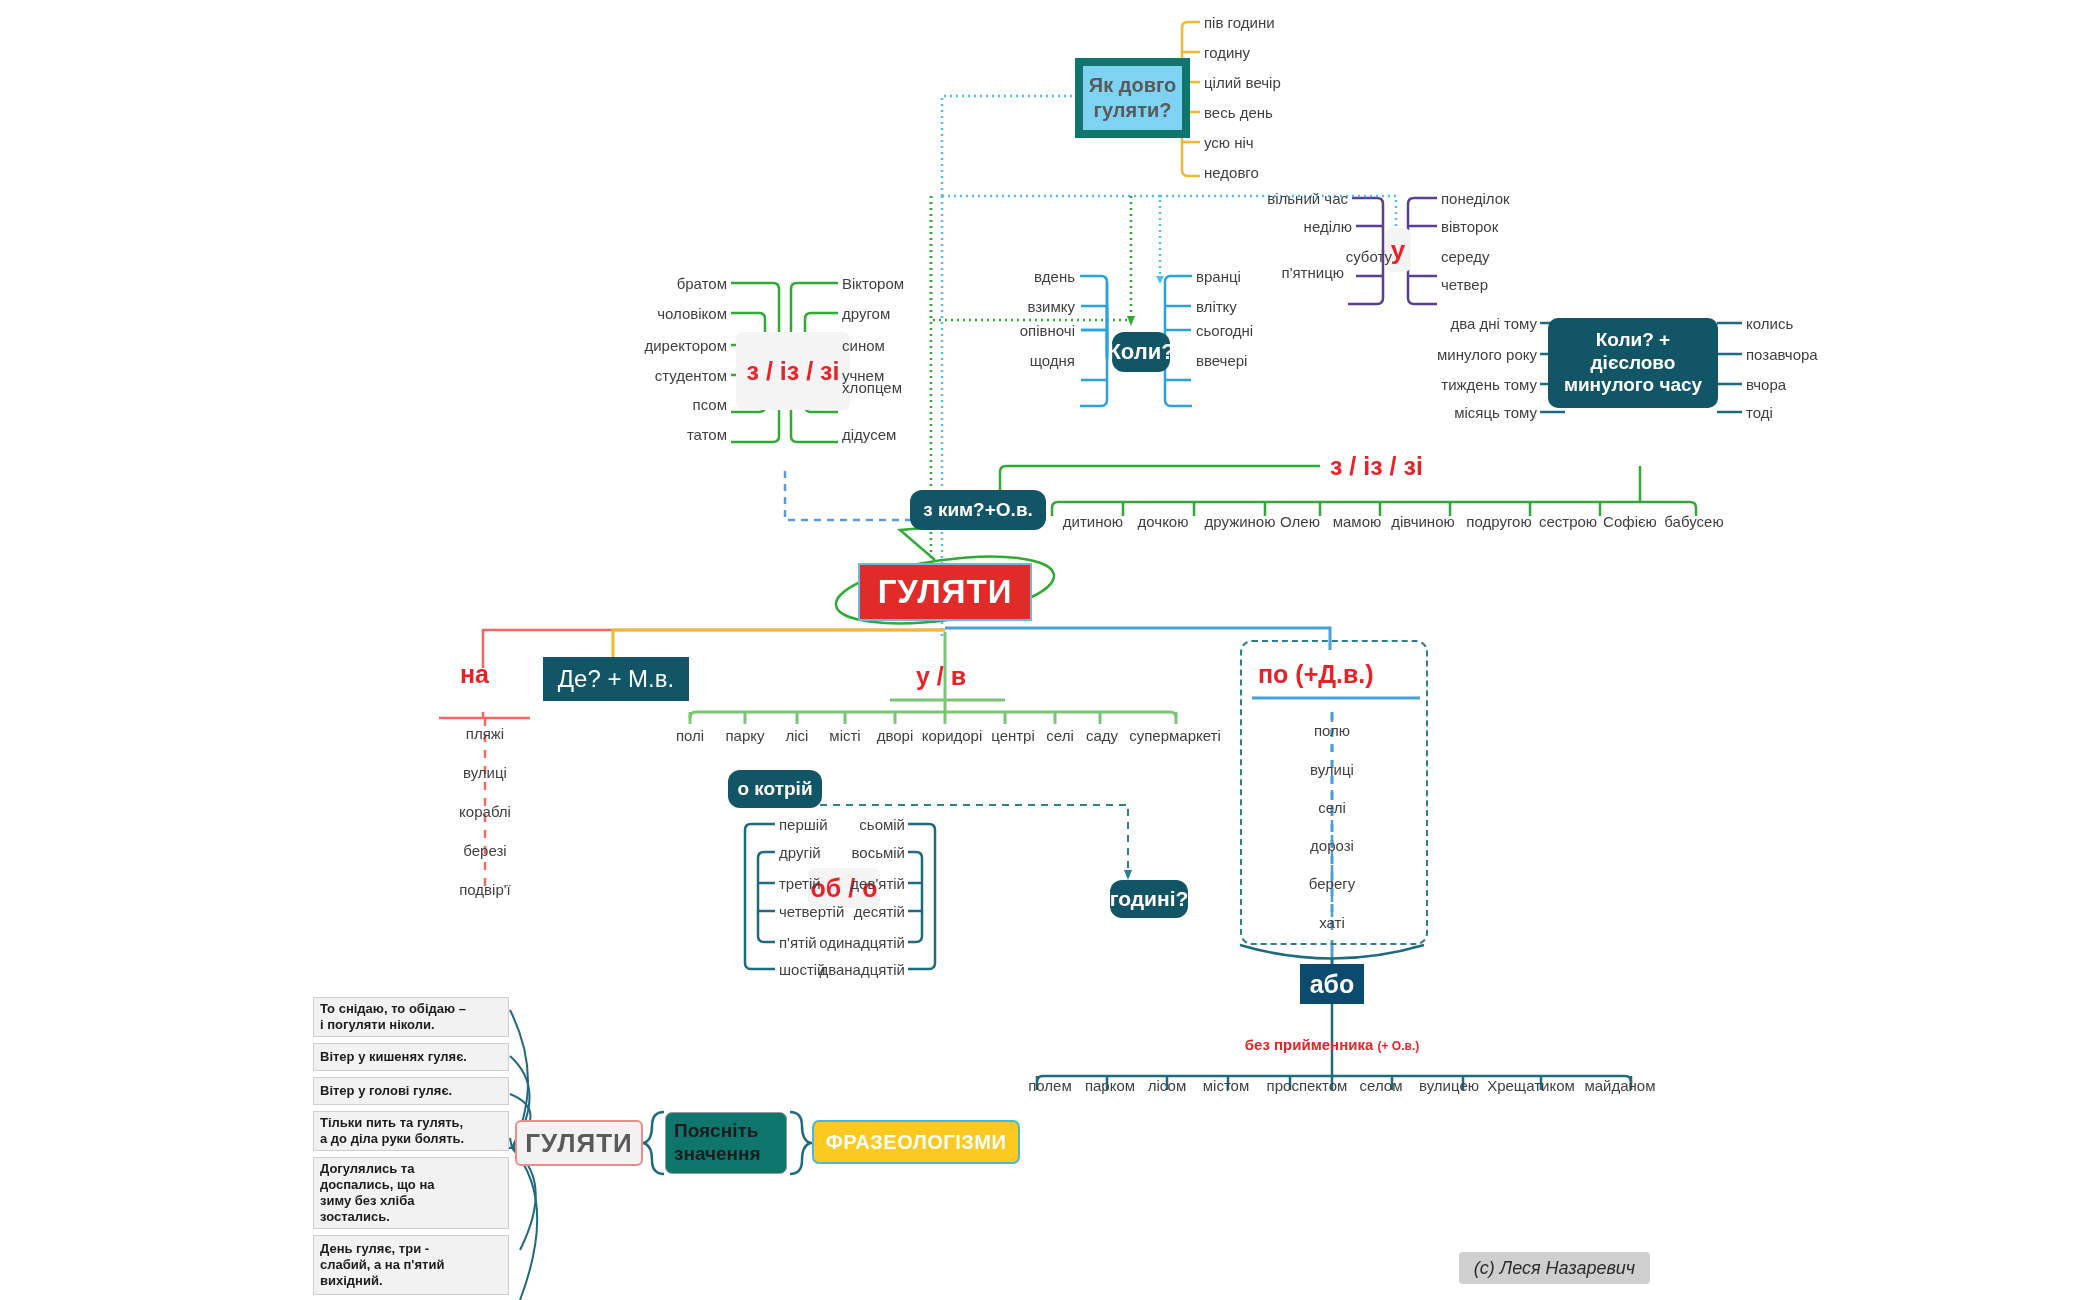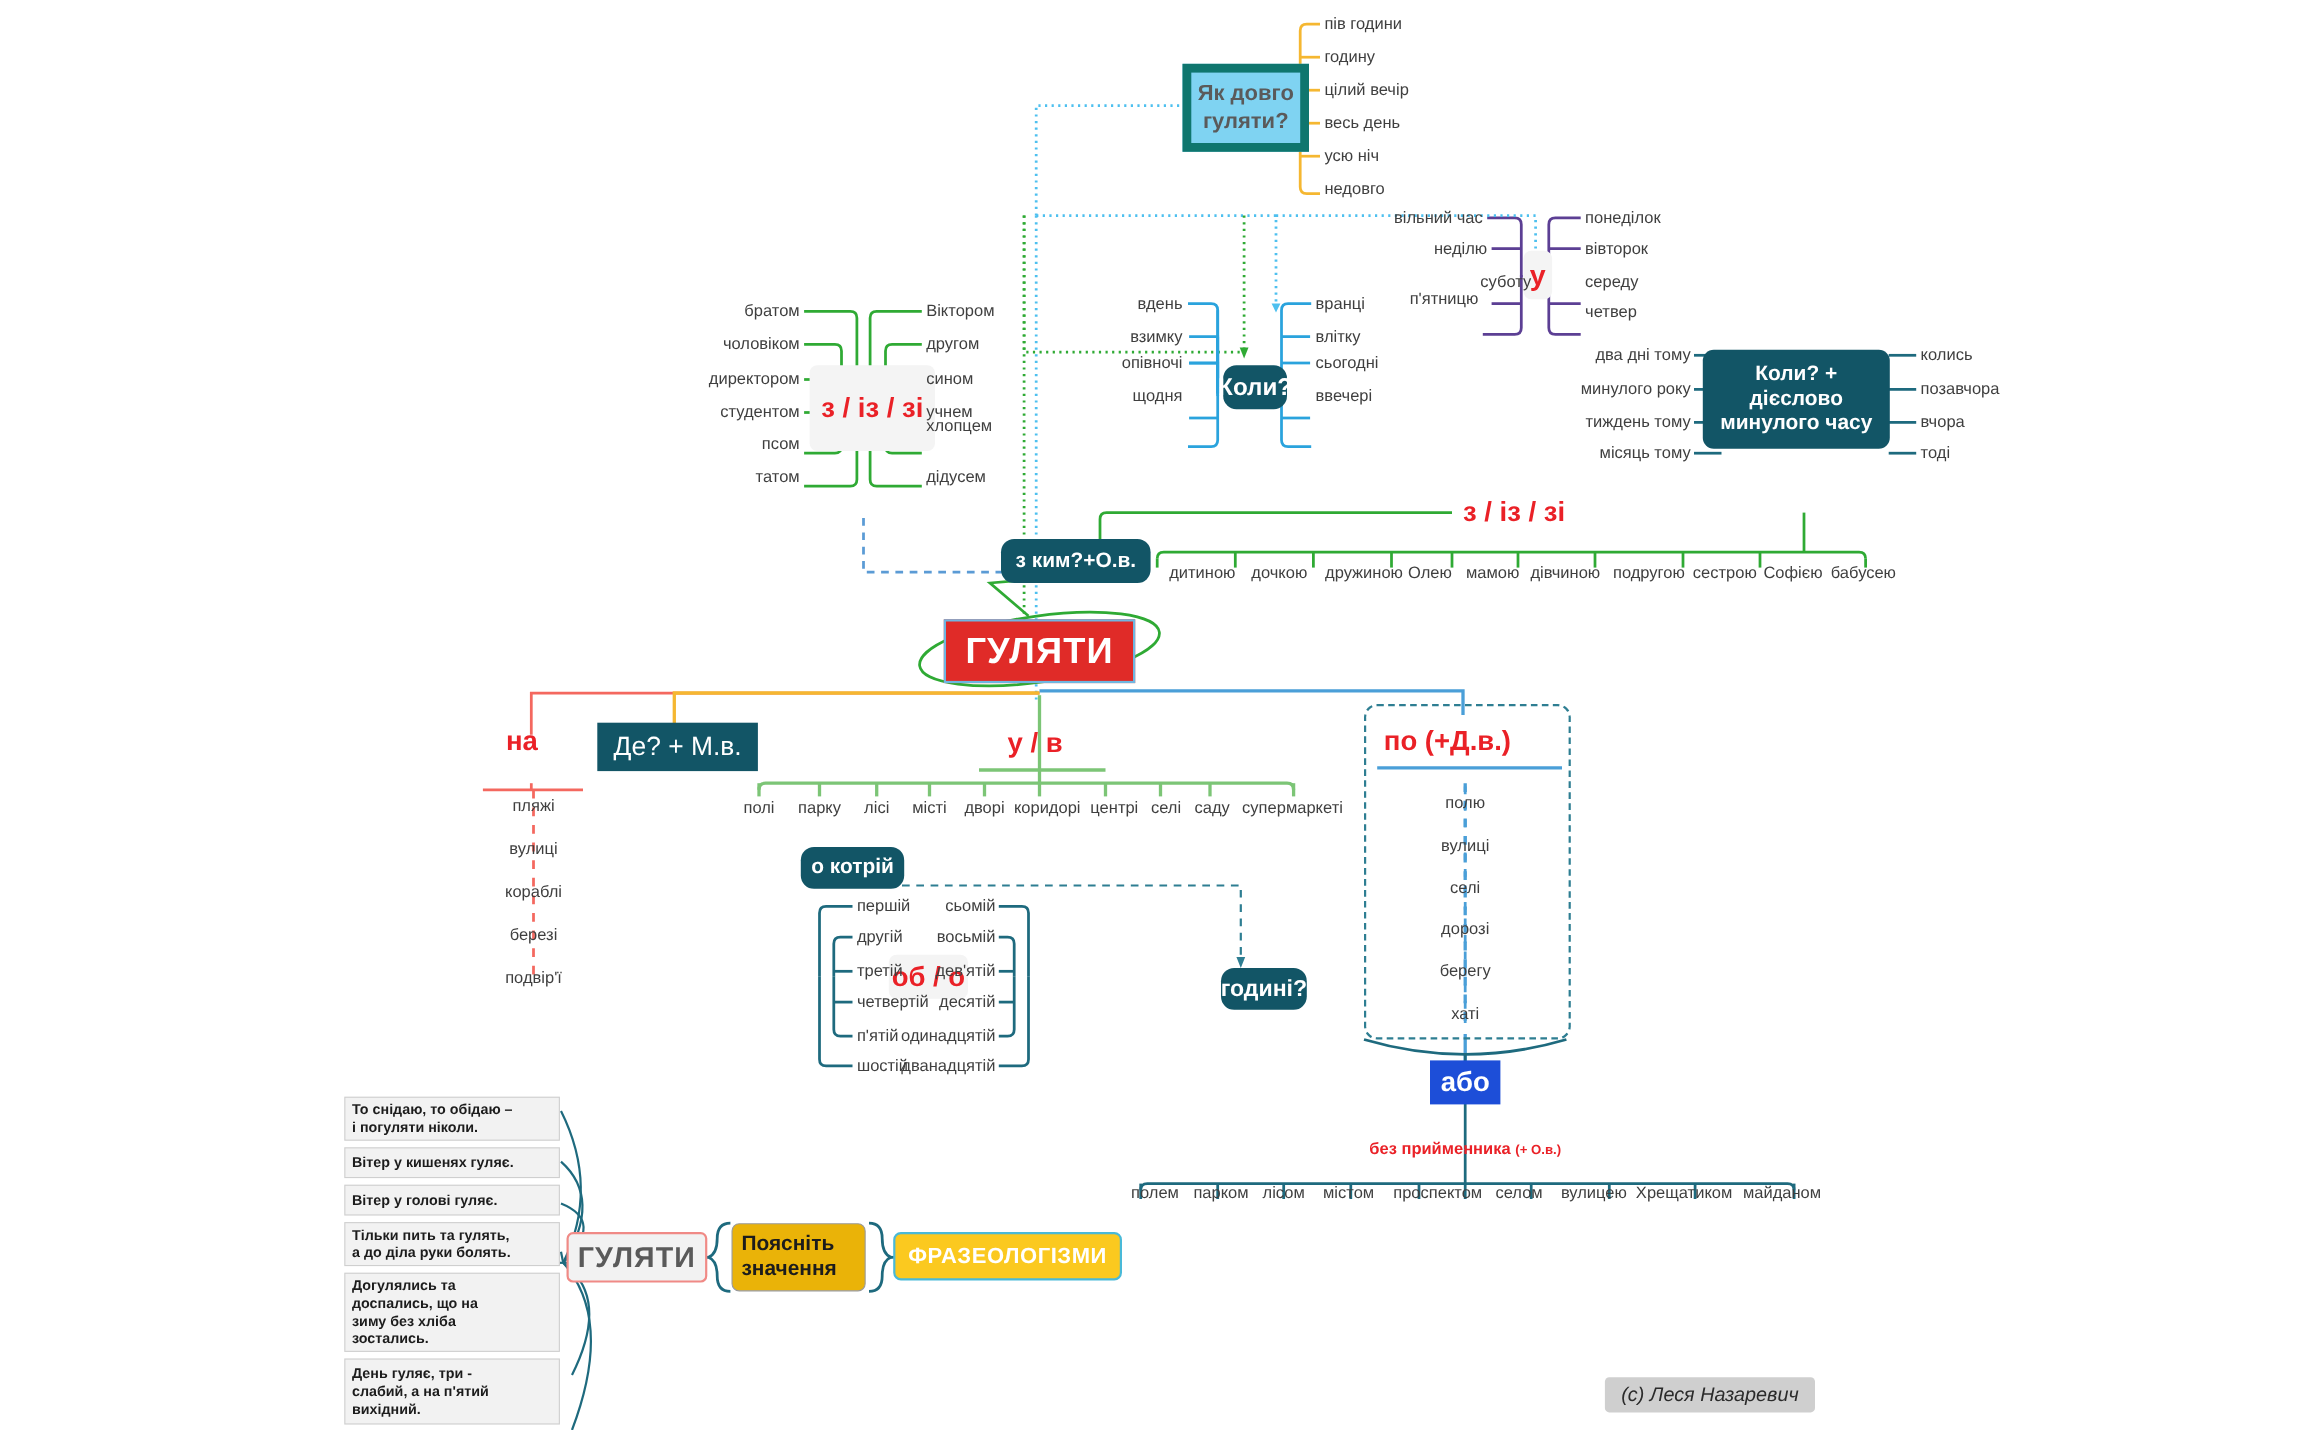--- a/index.html
+++ b/index.html
@@ -32,30 +32,30 @@
     background:#7fd3f2;border:8px solid #0f766e;color:#5a5a5a;
     font-weight:bold;text-align:center;display:flex;align-items:center;
     justify-content:center;line-height:1.25;
   }
   .box-red{
     background:#e02b28;border:2px solid #6fb6e0;color:#ffffff;
     font-weight:bold;text-align:center;display:flex;align-items:center;
     justify-content:center;letter-spacing:1px;
   }
   .box-amber{
-    background:#1d4ed8;color:#ffffff;font-weight:bold;text-align:center;
+    background:#0c4a6e;color:#ffffff;font-weight:bold;text-align:center;
     display:flex;align-items:center;justify-content:center;
   }
   .box-amber-round{
     background:#fbc91f;border:2px solid #49b9d8;color:#ffffff;font-weight:bold;
     text-align:center;display:flex;align-items:center;justify-content:center;
     border-radius:7px;letter-spacing:.5px;
   }
   .box-white{
-    background:#eab308;border:1px solid #9a9a9a;border-radius:7px;
+    background:#0f766e;border:1px solid #9a9a9a;border-radius:7px;
     color:#1c1c1c;font-weight:bold;text-align:left;display:flex;
     align-items:center;justify-content:flex-start;line-height:1.2;
   }
   .box-greyline{
     background:#f2f2f2;border:1px solid #cfcfcf;color:#1c1c1c;
     font-weight:bold;line-height:1.25;display:flex;align-items:center;
     padding:3px 6px;box-sizing:border-box;
   }
   .box-guliati-small{
     background:#f2f2f2;border:2px solid #f08a86;border-radius:6px;

